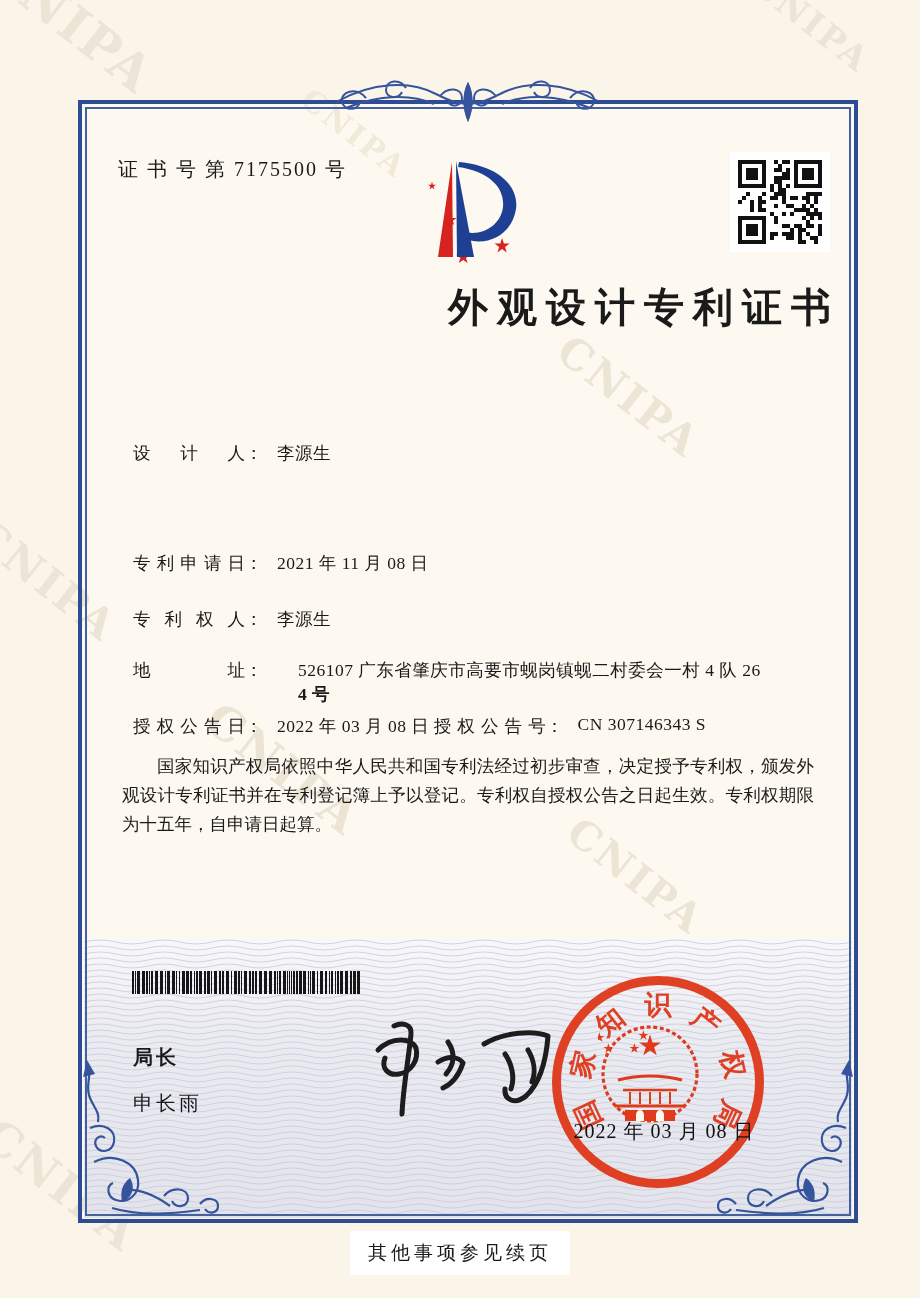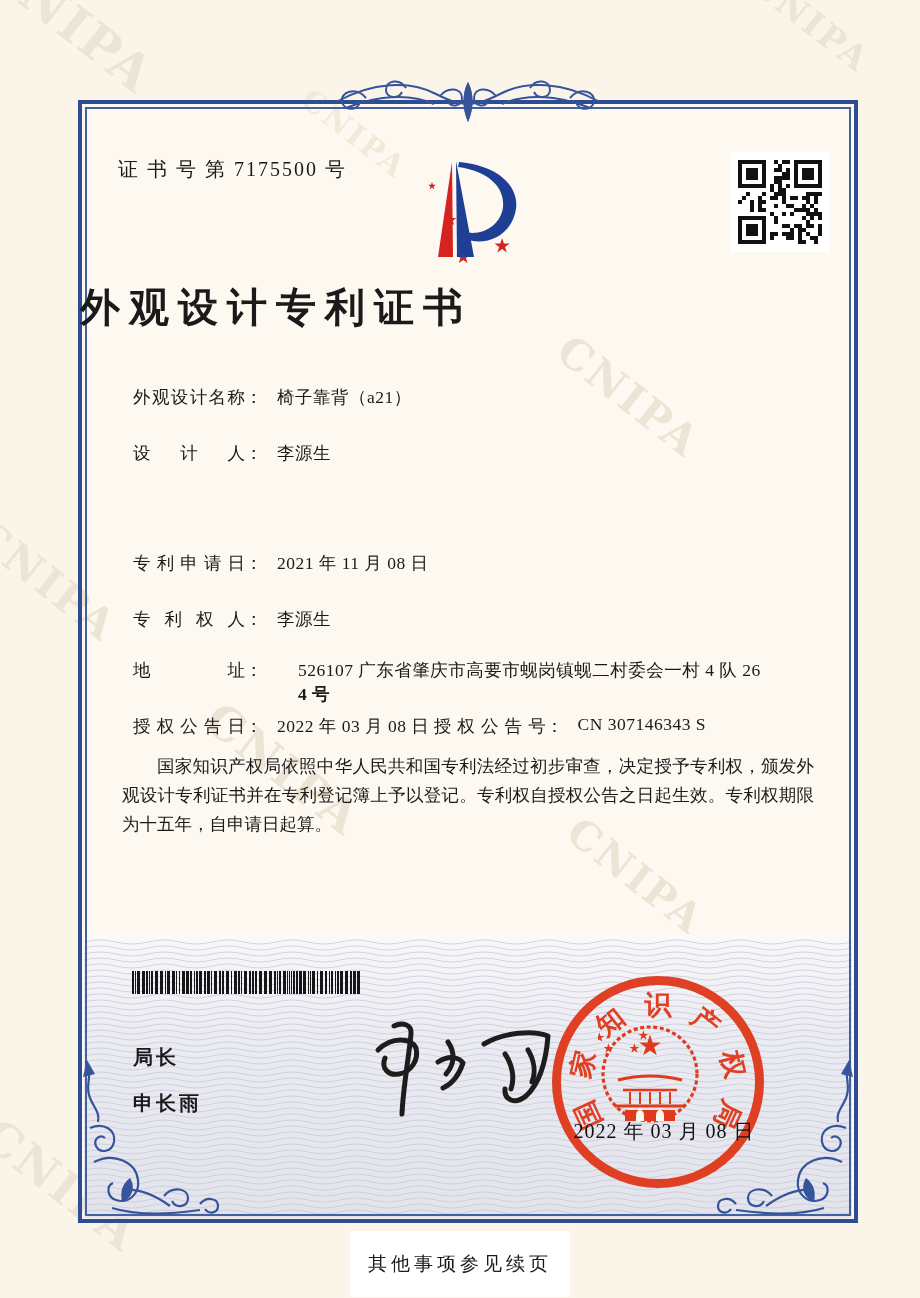--- a/index.html
+++ b/index.html
@@ -31,21 +31,21 @@
   .frame{left:78px;top:100px;width:772px;height:1115px;border:4px solid #2d4c93;z-index:2;}
   .frame::after{content:"";position:absolute;left:3px;top:3px;right:3px;bottom:3px;
                 border:2px solid #43619f;}
 
   .orn{z-index:3;}
 
   
   .certno{left:118px;top:156px;font-size:20px;letter-spacing:2px;z-index:4;}
   .logo{left:353px;top:146px;z-index:4;}
   .qr{left:730px;top:152px;width:100px;height:100px;background:#fff;z-index:4;}
-  .title{left:80px;right:80px;top:280px;text-align:left;font-size:40px;font-weight:bold;
+  .title{left:80px;right:80px;top:280px;text-align:right;font-size:40px;font-weight:bold;
          letter-spacing:9px;z-index:4;}
 
   
   .frow{left:133px;width:690px;font-size:17.5px;z-index:4;white-space:nowrap;}
   .flabel{display:inline-block;width:112px;text-align:justify;text-align-last:justify;
           vertical-align:top;}
   .fcolon{display:inline-block;vertical-align:top;}
   .fvalue{display:inline-block;margin-left:10px;vertical-align:top;letter-spacing:.5px;}
   .addr .fvalue{white-space:normal;width:545px;margin-left:31px;}
   .addr .line2{display:block;font-weight:bold;}
@@ -56,40 +56,40 @@
          text-align:justify;}
   .legal p{margin:0 0 1px 0;text-indent:2em;}
 
   
   .barcode{left:132px;top:971px;z-index:4;}
   .barcode rect{fill:#161616;}
 
   
   .dir-title{left:133px;top:1044px;font-family:"Liberation Sans",sans-serif;font-weight:600;
              font-size:20px;letter-spacing:3px;z-index:4;}
-  .dir-name{left:133px;top:1090px;font-family:"Liberation Sans",sans-serif;font-weight:700;
+  .dir-name{left:133px;top:1090px;font-family:"Liberation Sans",sans-serif;font-weight:400;
             font-size:20px;letter-spacing:3px;z-index:4;}
   .sig{left:252px;top:1008px;z-index:5;}
   .sig path{stroke:#1d1d1d;stroke-width:5;fill:none;stroke-linecap:round;stroke-linejoin:round;}
 
   
   .seal{left:552px;top:976px;width:212px;height:212px;z-index:5;}
   .seal-ring{position:absolute;left:0;top:0;width:194px;height:194px;border:9px solid #df3a1c;
              border-radius:50%;opacity:.96;}
   .sealch{position:absolute;left:50%;top:50%;font-family:"Liberation Serif",serif;
           font-weight:bold;font-size:27px;color:#df3a1c;transform-origin:center;}
   .emblem{position:absolute;left:46px;top:40px;}
   .seal-date{left:558px;top:1118px;width:212px;text-align:center;font-size:20px;
              letter-spacing:1px;color:#101010;z-index:6;}
 
   
   .pagenum{left:80px;right:80px;top:1186px;text-align:center;font-size:17px;
            letter-spacing:3px;z-index:4;color:#20202a;}
   .contnote{left:50%;top:1231px;transform:translateX(-50%);background:#ffffff;
-            padding:20px 18px;font-size:19px;letter-spacing:4px;z-index:4;}
+            padding:9px 18px;font-size:19px;letter-spacing:4px;z-index:4;}
 </style>
 </head>
 <body>
 
 <div class="page">
 
   <div class="abs inner-bg"></div>
 
   <div class="abs wm wm1">CNIPA</div>
   <div class="abs wm wm2">CNIPA</div>
@@ -315,24 +315,20 @@
         <rect x="60" y="4" width="20" height="20" fill="#fff"></rect>
         <rect x="64" y="8" width="12" height="12" fill="#111"></rect>
         <rect x="0" y="56" width="28" height="28" fill="#111"></rect>
         <rect x="4" y="60" width="20" height="20" fill="#fff"></rect>
         <rect x="8" y="64" width="12" height="12" fill="#111"></rect>
       </svg>
   </div>
 
   <div class="abs title">外观设计专利证书</div>
 
-  <div class="abs frow" style="top:385px">
-    <span class="flabel">外观设计名称</span><span class="fcolon">：</span>
-    <span class="fvalue">椅子靠背（a21）</span>
-  </div>
   <div class="abs frow" style="top:441px">
     <span class="flabel">设计人</span><span class="fcolon">：</span>
     <span class="fvalue">李源生</span>
   </div>
   <div class="abs frow" style="top:551px">
     <span class="flabel">专利申请日</span><span class="fcolon">：</span>
     <span class="fvalue">2021 年 11 月 08 日</span>
   </div>
   <div class="abs frow" style="top:607px">
     <span class="flabel">专利权人</span><span class="fcolon">：</span>

